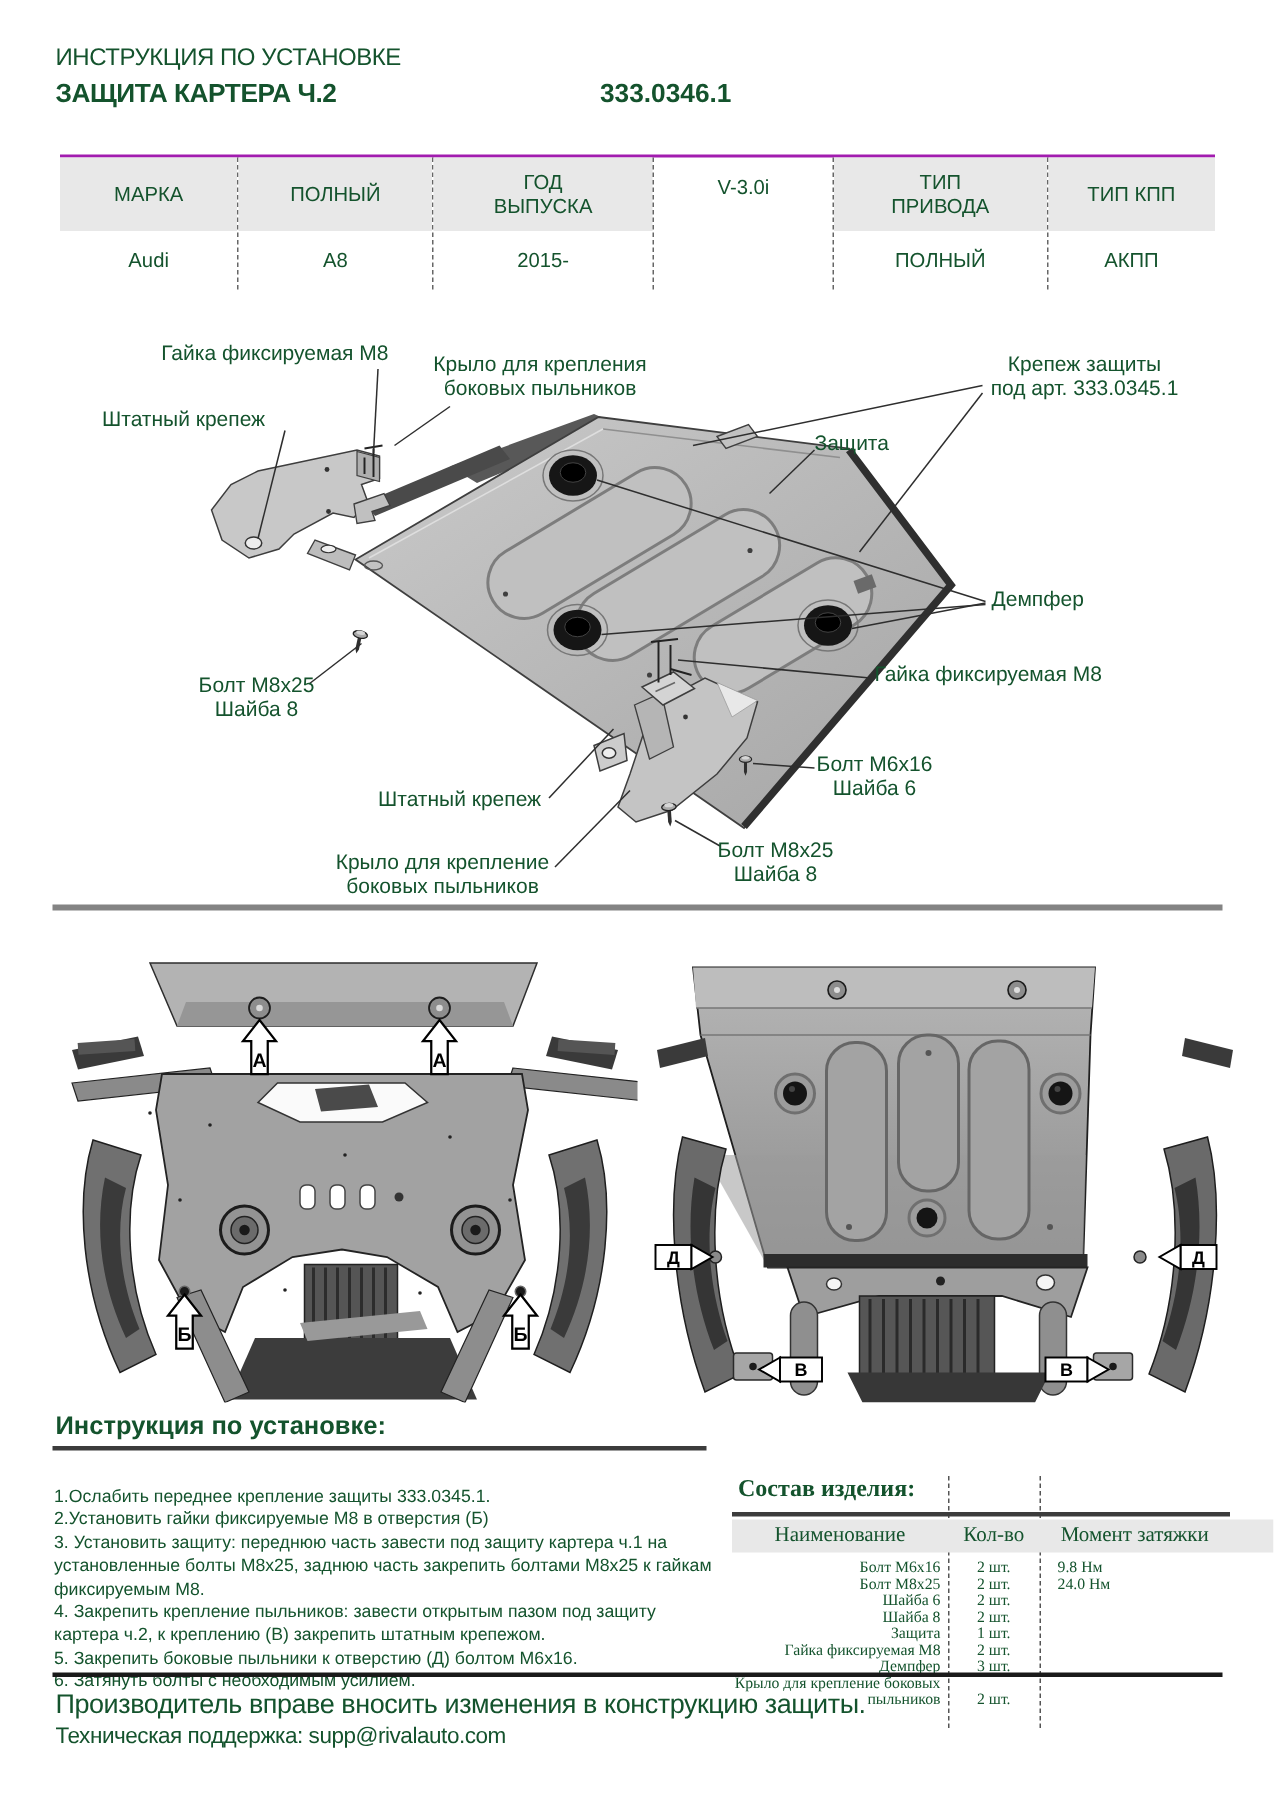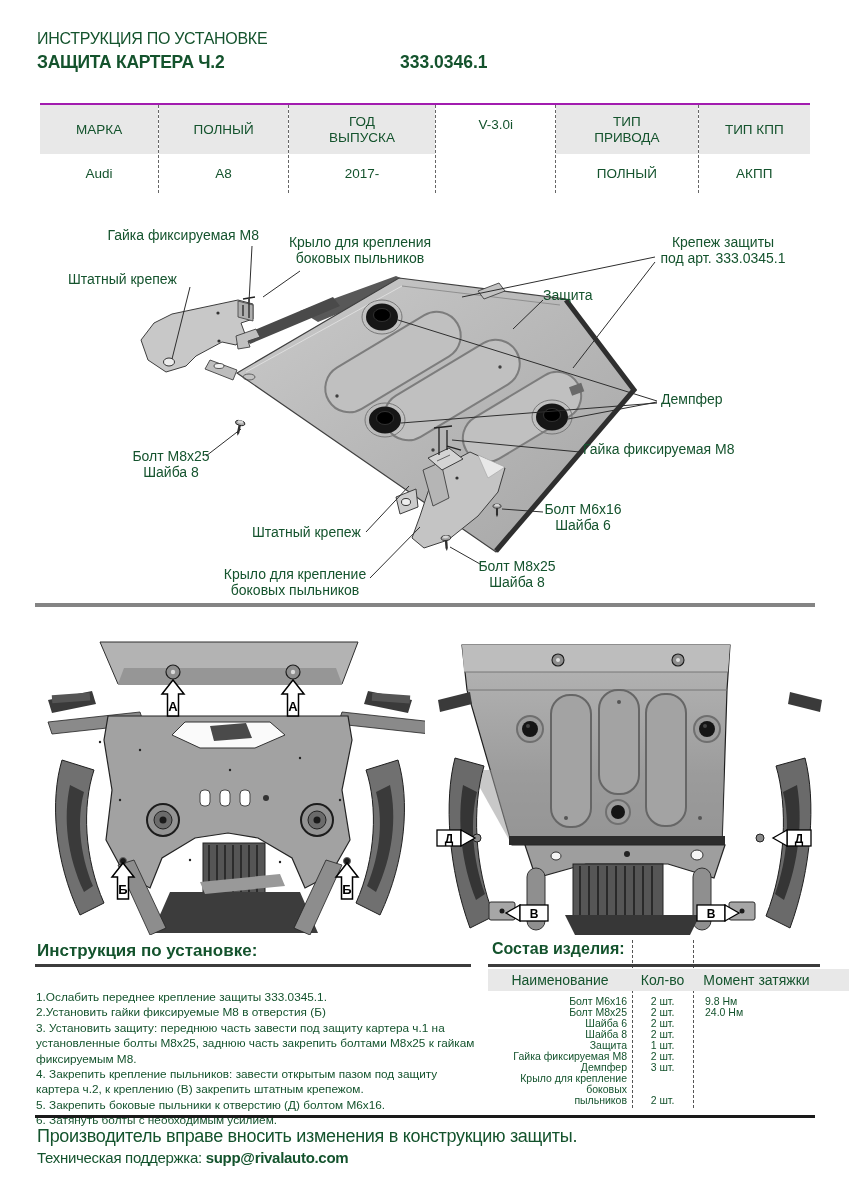--- a/index.html
+++ b/index.html
@@ -29,36 +29,36 @@
   .div-mid{position:absolute;left:35px;top:603px;width:780px;height:4px;background:#848484;}
   .div-bot{position:absolute;left:35px;top:1115px;width:780px;height:3px;background:#1a1a1a;}
 
   
   .inst-head{position:absolute;left:37px;top:941px;font-size:17px;font-weight:700;}
   .inst-rule{position:absolute;left:35px;top:964px;width:436px;height:3px;background:#3c3c3c;}
   .steps{position:absolute;left:36px;top:990px;width:446px;font-size:11.8px;line-height:15.4px;}
   .steps p{margin:0;}
 
   
-  .comp{position:absolute;left:488px;top:940px;width:332px;height:172px;}
+  .comp{position:absolute;left:488px;top:984px;width:332px;height:172px;font-family:Liberation Serif, serif;}
   .comp-head{position:absolute;left:4px;top:0;font-size:16px;font-weight:700;background:#fff;padding-right:4px;}
   .comp-rule{position:absolute;left:0;top:24px;width:332px;height:3px;background:#3c3c3c;}
   .comp-hrow{position:absolute;left:0;top:29px;width:392px;height:22px;background:#e8e8e8;display:flex;}
   .comp-hc{display:flex;align-items:center;justify-content:center;font-size:14px;}
   .comp-dash{position:absolute;top:0;height:168px;border-left:1px dashed #555;}
   .comp-rows{position:absolute;left:0;top:56px;width:332px;font-size:10.5px;line-height:11px;}
   .comp-row{display:flex;align-items:flex-end;}
   .comp-name{width:144px;text-align:right;padding-right:5px;white-space:pre-line;box-sizing:border-box;}
   .comp-qty{width:61px;text-align:center;}
   .comp-tq{width:127px;text-align:left;padding-left:12px;box-sizing:border-box;}
 
   
   .footer-1{position:absolute;left:37px;top:1126px;font-size:18px;letter-spacing:-0.3px;}
   .footer-2{position:absolute;left:37px;top:1149px;font-size:15px;letter-spacing:-0.3px;}
-  .footer-2 .em{font-weight:700;}
+  .footer-2 .em{font-weight:400;}
 
   svg text{font-family:"Liberation Sans","DejaVu Sans",sans-serif;}
 </style>
 </head>
 <body>
 
 <div class="page">
 
   <div class="h-line1">ИНСТРУКЦИЯ ПО УСТАНОВКЕ</div>
   <div class="h-line2">ЗАЩИТА КАРТЕРА Ч.2</div>
@@ -69,21 +69,21 @@
       <div class="vt-h">МАРКА</div>
       <div class="vt-v">Audi</div>
     </div>
     <div class="vt-col sep" style="width:134px">
       <div class="vt-h">ПОЛНЫЙ</div>
       <div class="vt-v">A8</div>
     </div>
     <div class="vt-col sep" style="width:152px">
       <div class="vt-h">ГОД
 ВЫПУСКА</div>
-      <div class="vt-v">2017-</div>
+      <div class="vt-v">2015-</div>
     </div>
     <div class="vt-col sep" style="width:124px">
       <div class="vt-v">V-3.0i</div>
     </div>
     <div class="vt-col sep" style="width:147px">
       <div class="vt-h">ТИП
 ПРИВОДА</div>
       <div class="vt-v">ПОЛНЫЙ</div>
     </div>
     <div class="vt-col sep" style="width:116px">

